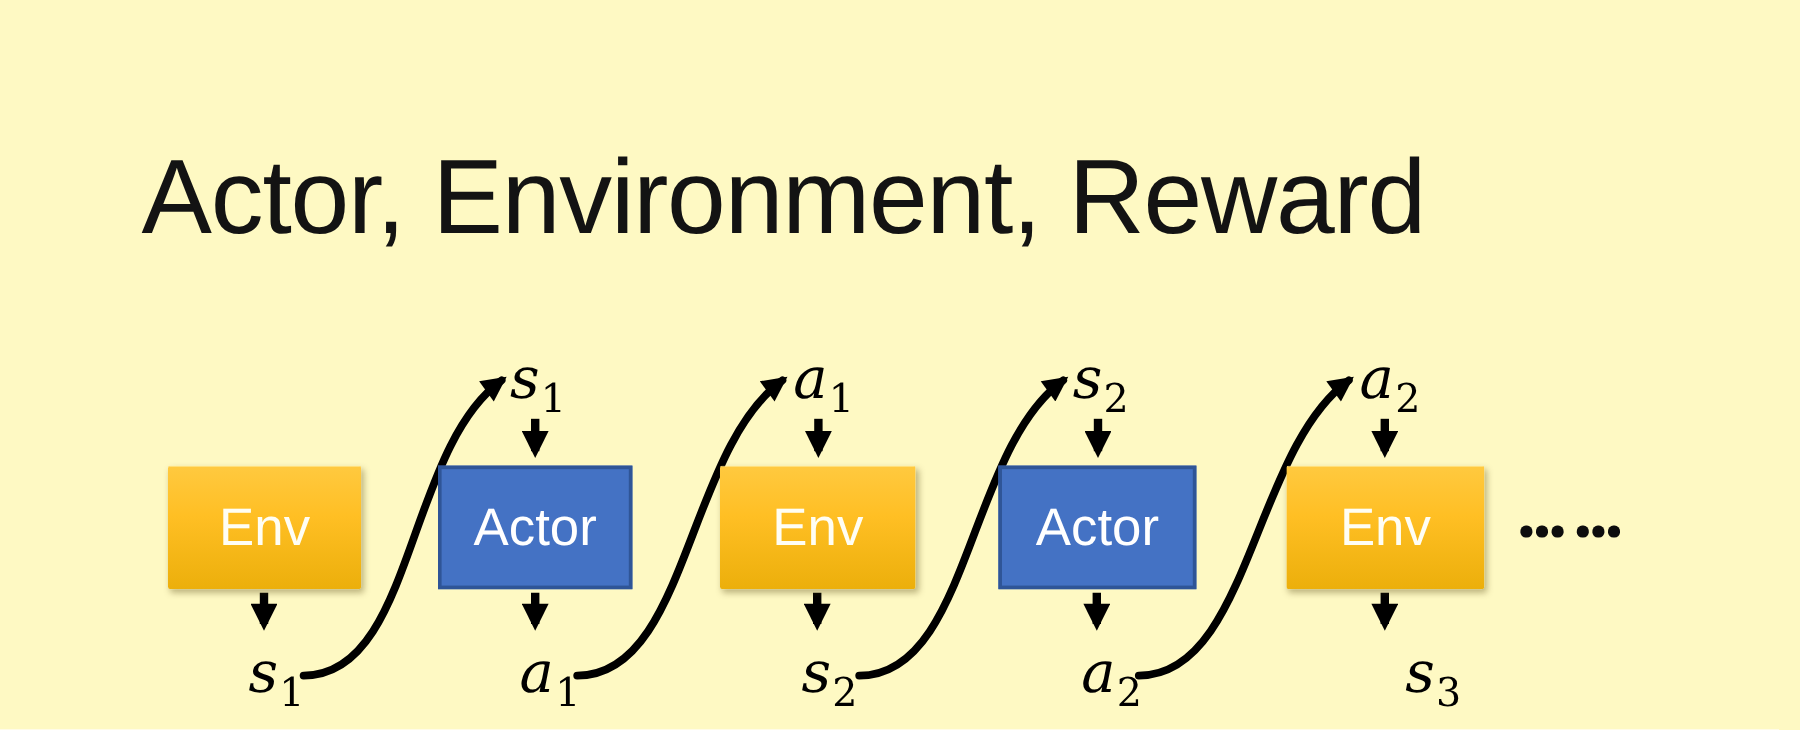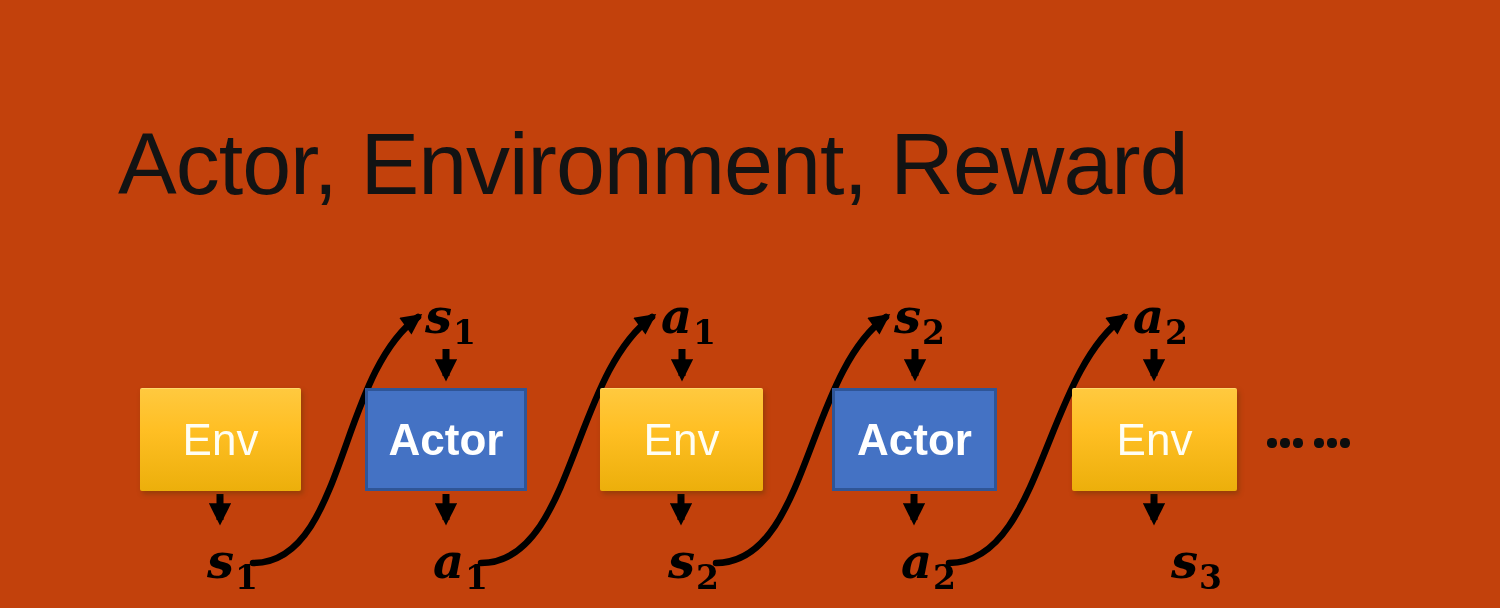--- a/index.html
+++ b/index.html
@@ -2,21 +2,21 @@
 <html style="--env-top: #FFC93F; --env-mid: #FFBF24; --env-bottom: #ECAF0B; --env-text: #FFFEF4; --actor-fill: #4472C4; --actor-border: #2F5597; --actor-text: #FFFFFF; --arrow: #000000; --title-text: #131313;"><head>
 <meta charset="utf-8">
 <style>
   :root{
     --env-top:#FFC93F; --env-mid:#FFBF24; --env-bottom:#ECAF0B; --env-text:#FFFEF4;
     --actor-fill:#4472C4; --actor-border:#2F5597; --actor-text:#FFFFFF;
     --arrow:#000000; --title-text:#131313;
   }
   html,body{margin:0;padding:0;background:#ffffff;}
   .slide{
-    position:relative; width:1500px; height:608px; background:#c2410c; overflow:hidden;
+    position:relative; width:1500px; height:608px; background:#fef9c3; overflow:hidden;
     font-family:"Liberation Sans", sans-serif;
   }
   .title{
     position:absolute; left:118px; top:120px;
     font-size:88px; font-weight:300; letter-spacing:-1px; line-height:1;
     color:var(--title-text); white-space:nowrap;
   }
   .node{
     position:absolute; top:388px; height:103px; box-sizing:border-box;
     display:flex; align-items:center; justify-content:center;
@@ -26,25 +26,24 @@
     background:linear-gradient(180deg, var(--env-top) 0%, var(--env-mid) 40%, var(--env-bottom) 100%);
     color:var(--env-text);
     border-radius:2px;
     box-shadow:2px 3px 5px rgba(70,55,0,0.35);
     border-top:1px solid #ffd96a;
   }
   .node.actor{
     background:var(--actor-fill);
     border:3px solid var(--actor-border);
     color:var(--actor-text);
-    font-weight:bold;
   }
   .mlabel{
     position:absolute; font-family:"DejaVu Serif", serif; font-style:italic;
-    font-size:48px; line-height:1; color:#000; white-space:nowrap;font-weight:bold;
+    font-size:48px; line-height:1; color:#000; white-space:nowrap;
   }
   .mlabel .sub{
     display:inline-block; font-style:normal; font-size:33px;
     transform:translateY(11px); margin-left:1px;
   }
   .mlabel.toprow{top:292px;}
   .mlabel.bottomrow{top:537px;}
   svg.wires{position:absolute; left:0; top:0; pointer-events:none;}
   .wire{stroke:var(--arrow); fill:none;}
   .mk{fill:var(--arrow);}

